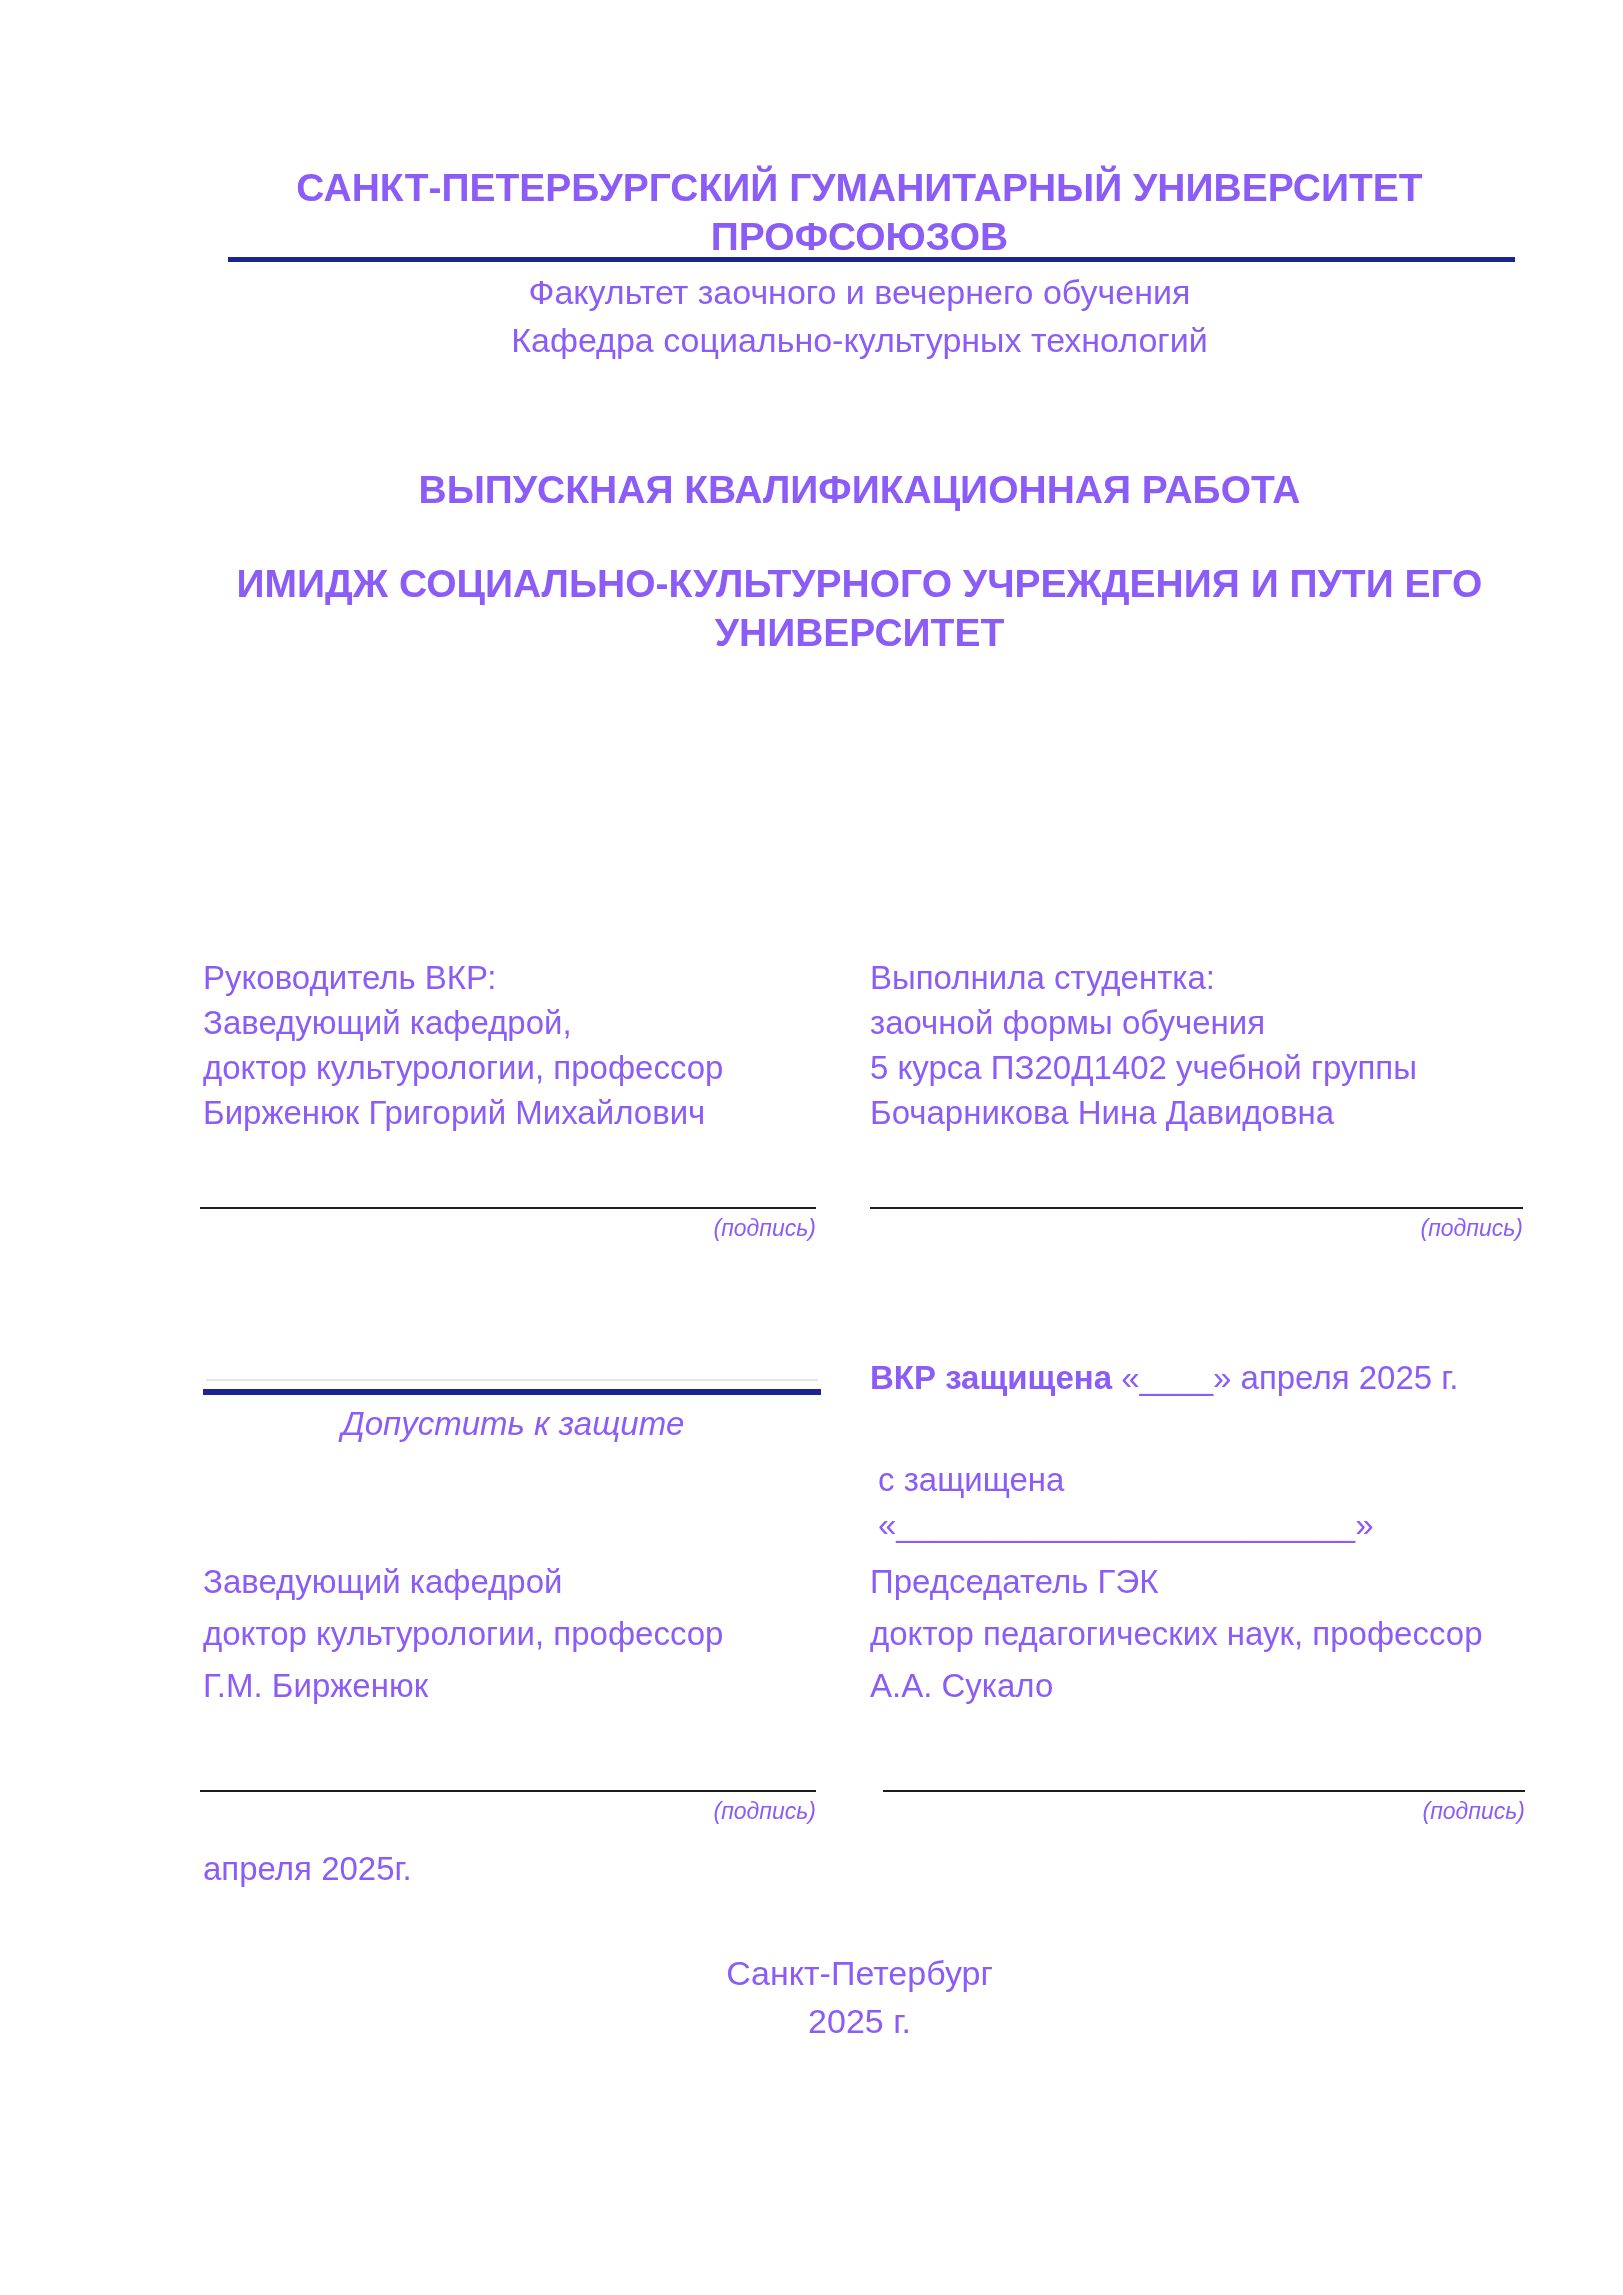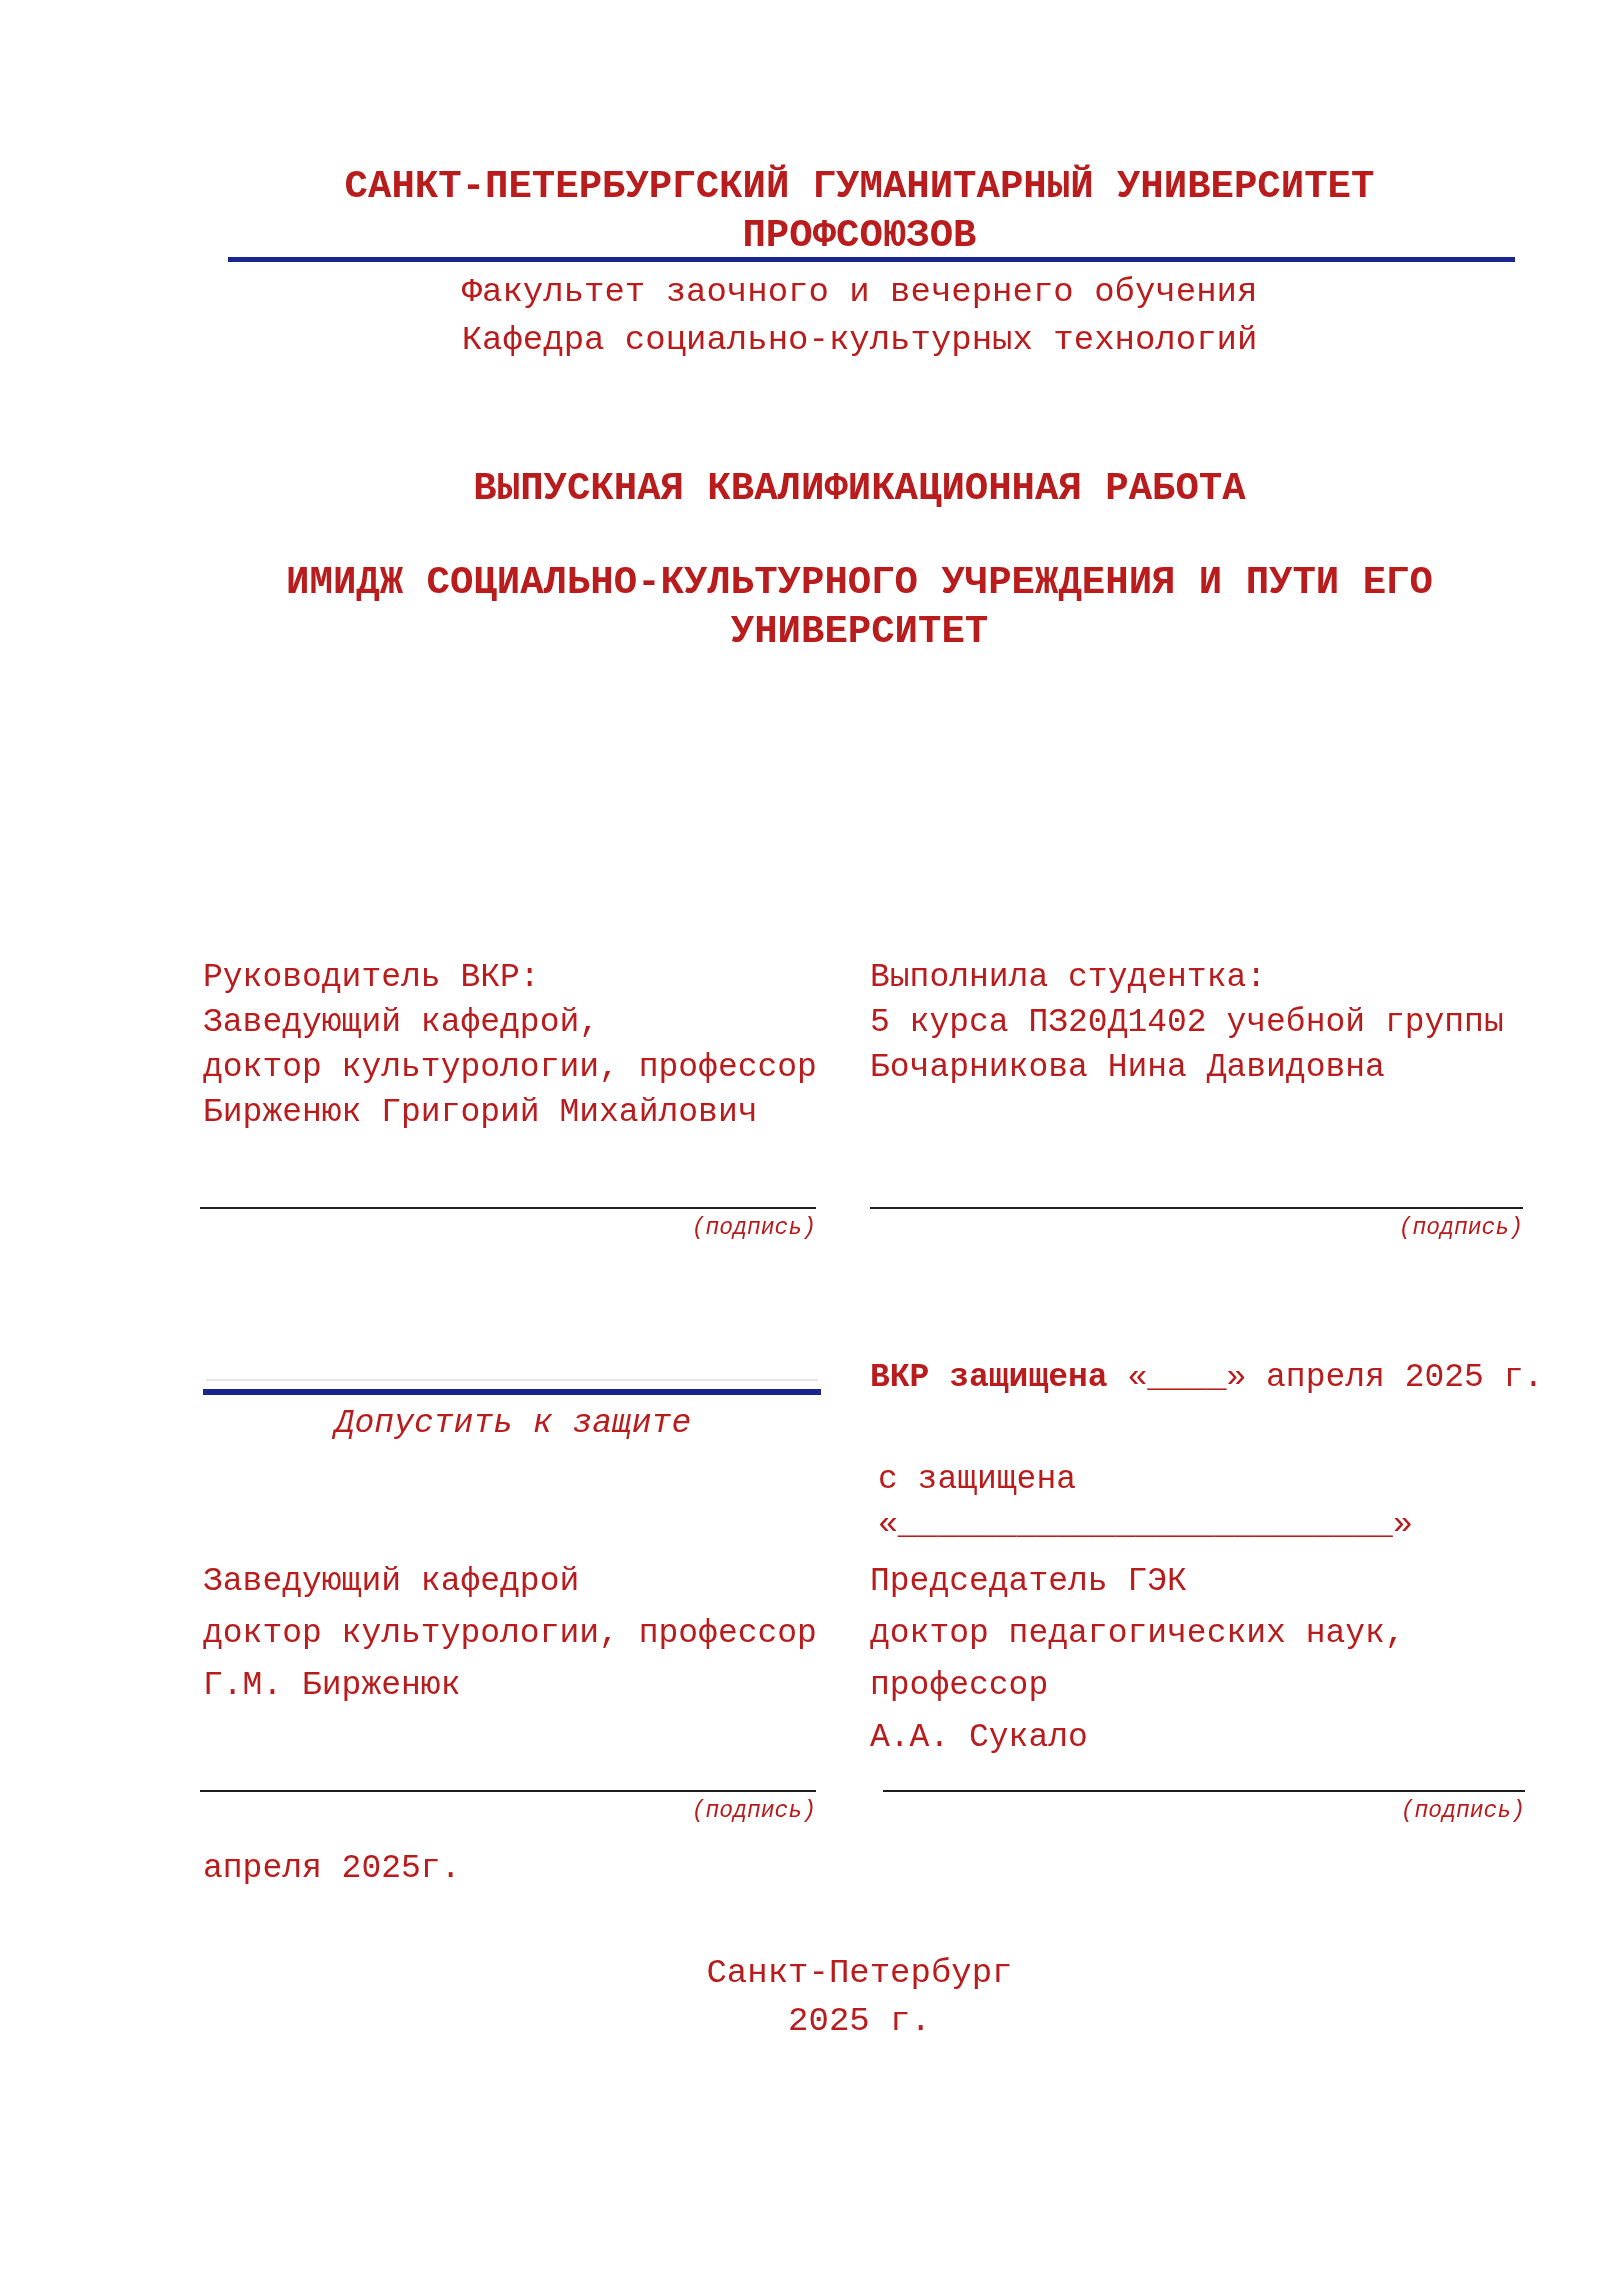--- a/index.html
+++ b/index.html
@@ -1,22 +1,22 @@
 <!DOCTYPE html>
 <html style="font-size:12.6px"><head>
 <meta charset="utf-8">
 <style>
   html,body{margin:0;padding:0;background:#6b6b6b;}
   .page{
     position:relative;
     width:1623px;height:2295px;
     background:#ffffff;
     margin:0 auto;
-    font-family:Liberation Mono, monospace;
-    color:#b91c1c;
+    font-family:Liberation Sans, sans-serif;
+    color:#8b5cf6;
     overflow:hidden;
   }
   .abs{position:absolute;}
   .center{text-align:center;}
   .b{font-weight:bold;}
   .i{font-style:italic;}
   .h50{font-size:39px;line-height:49px;}
   .t43{font-size:34px;line-height:48px;}
   .t42{font-size:33px;line-height:45px;}
   .t42w{font-size:33px;line-height:52px;}
@@ -53,20 +53,21 @@
 
   <div class="abs t42" style="top:955px;left:203px;width:644px;">
     <span class="line">Руководитель ВКР:</span>
     <span class="line">Заведующий кафедрой,</span>
     <span class="line">доктор культурологии, профессор</span>
     <span class="line">Бирженюк Григорий Михайлович</span>
   </div>
 
   <div class="abs t42" style="top:955px;left:870px;width:683px;">
     <span class="line">Выполнила студентка:</span>
+    <span class="line">заочной формы обучения</span>
     <span class="line">5 курса ПЗ20Д1402 учебной группы</span>
     <span class="line">Бочарникова Нина Давидовна</span>
   </div>
 
   <div class="abs sigline" style="top:1207px;left:200px;width:616px;"></div>
   <div class="abs cap" style="top:1215px;left:200px;width:616px;">(подпись)</div>
 
   <div class="abs sigline" style="top:1207px;left:870px;width:653px;"></div>
   <div class="abs cap" style="top:1215px;left:870px;width:653px;">(подпись)</div>
 

